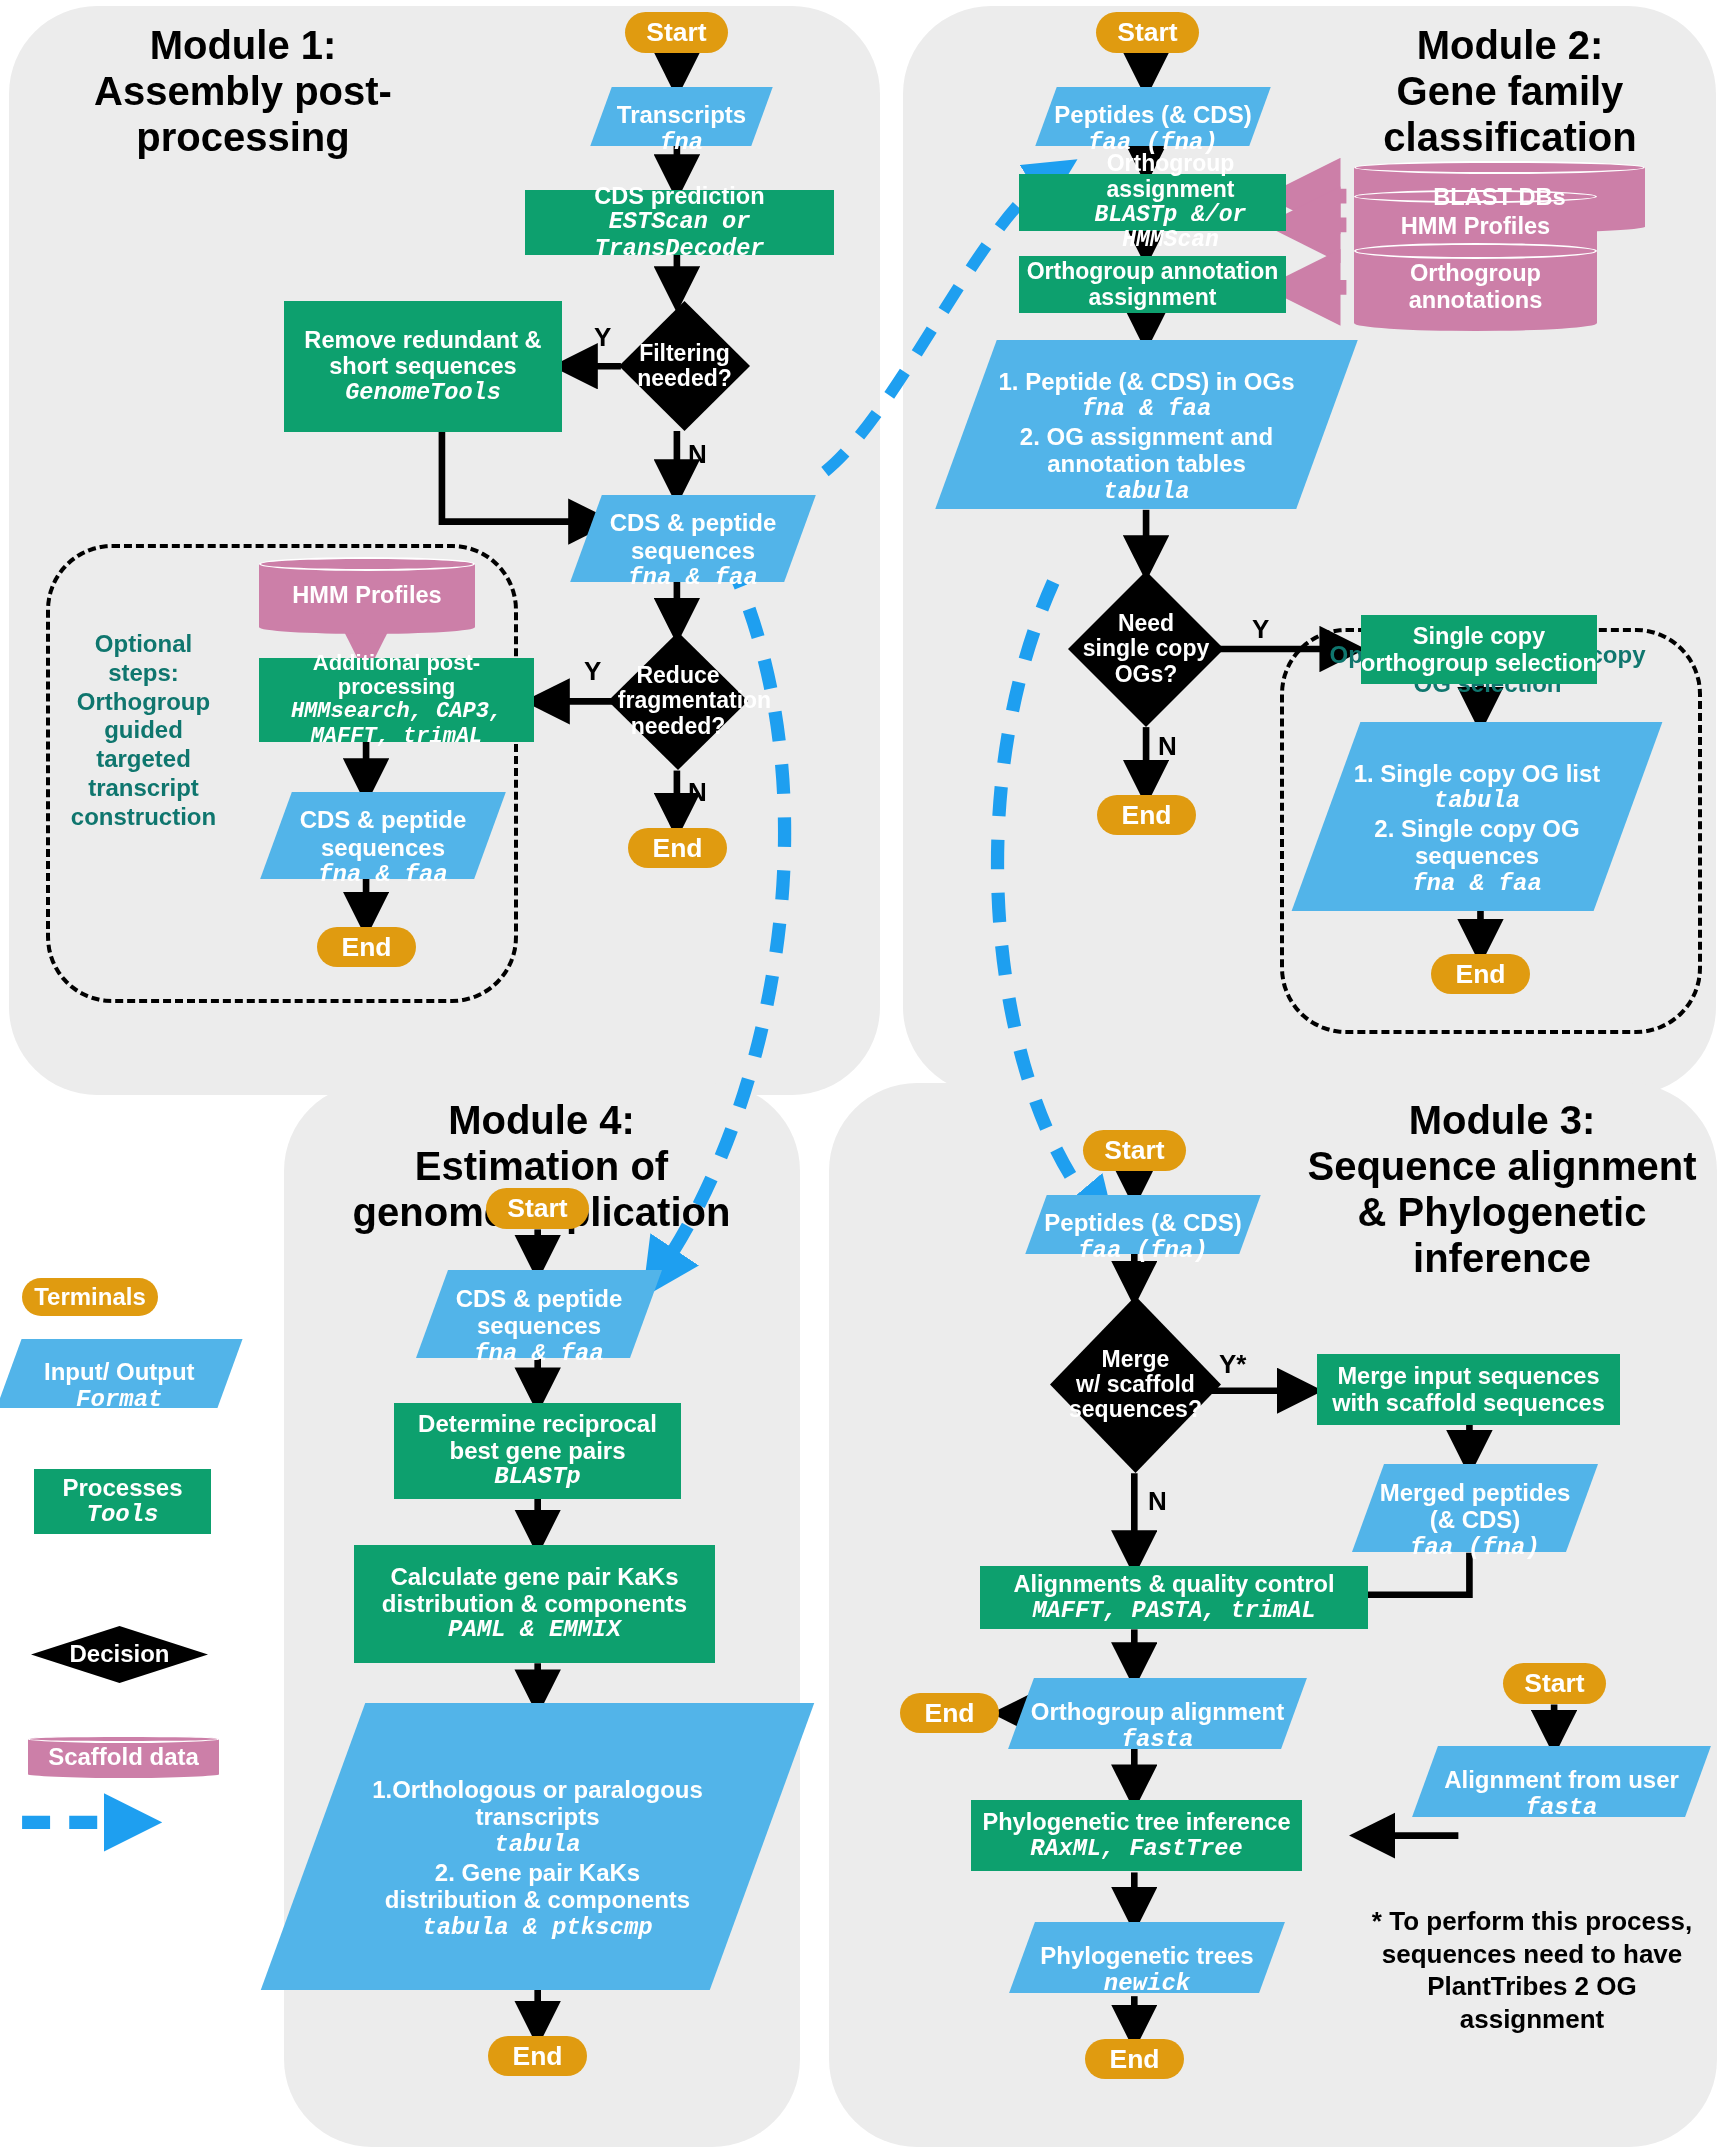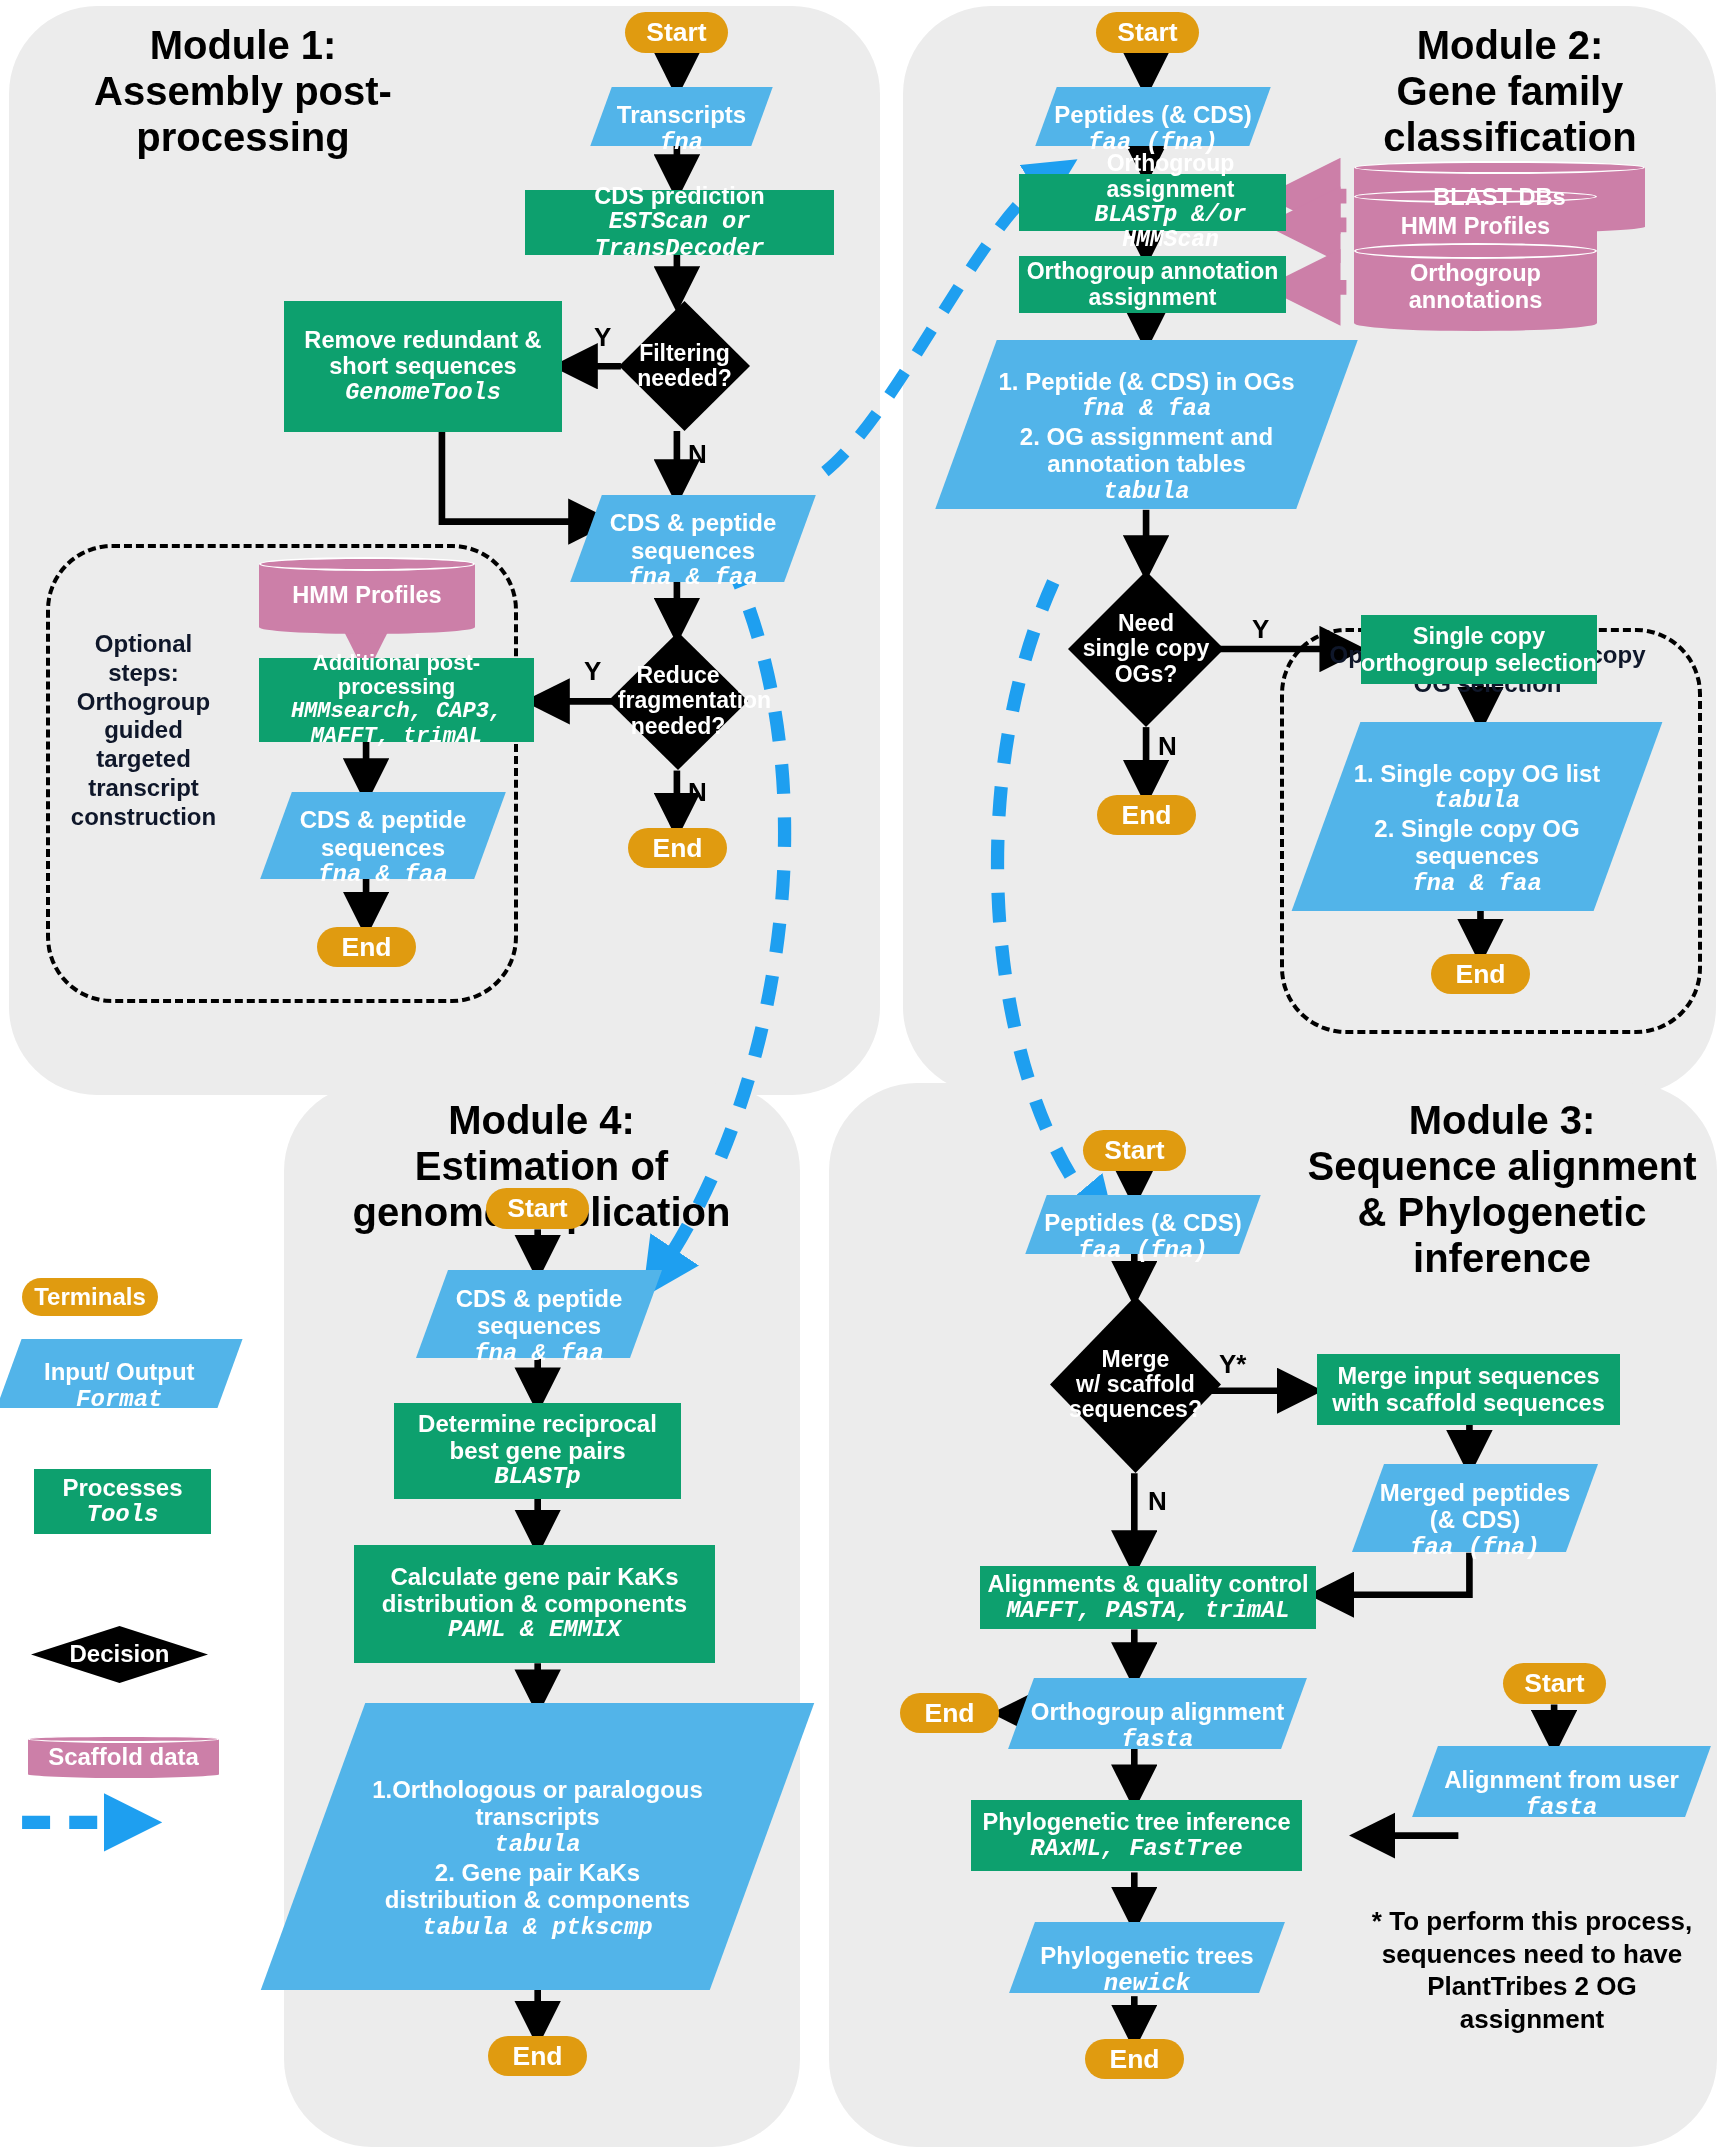--- a/index.html
+++ b/index.html
@@ -17,21 +17,21 @@
   .dec{color:#fff;font-weight:bold;line-height:1.1;}
   .dec .dia{position:absolute;left:0;top:0;width:100%;height:100%;background:#000;clip-path:polygon(50% 0,100% 50%,50% 100%,0 50%);z-index:0;}
   .dec .txt{position:relative;z-index:1;width:86%;}
   .db{position:absolute;color:#fff;font-weight:bold;display:flex;align-items:center;justify-content:center;text-align:center;}
   .db .body{position:absolute;left:0;top:9%;width:100%;height:82%;background:#cc7fa8;z-index:0;}
   .db .top{position:absolute;left:0;top:0;width:100%;height:18%;background:#cc7fa8;border-radius:50%;border:2.2px solid #ffffff;box-sizing:border-box;z-index:1;}
   .db .bot{position:absolute;left:0;bottom:0;width:100%;height:18%;background:#cc7fa8;border-radius:50%;z-index:0;}
   .db .txt{position:relative;z-index:2;width:94%;}
   .ital{font-style:italic;font-family:Liberation Mono, monospace;}
   .lbl{position:absolute;font-weight:bold;color:#000;}
-  .optlabel{position:absolute;font-weight:bold;color:#0f172a;text-align:center;line-height:1.2;}
+  .optlabel{position:absolute;font-weight:bold;color:#0f766e;text-align:center;line-height:1.2;}
   .note{position:absolute;font-weight:bold;color:#000;text-align:center;line-height:1.25;}
   svg.overlay{position:absolute;left:0;top:0;width:1725px;height:2151px;pointer-events:none;}
   .legend-item{position:absolute;display:flex;align-items:center;justify-content:center;text-align:center;color:#fff;font-weight:bold;}
 </style>
 </head>
 <body>
 
 <div id="canvas">
 
   <div class="panel" style="left:8.8px;top:5.9px;width:871px;height:1089px;"></div>
@@ -453,21 +453,21 @@
 
   <div class="node io" style="left:1368px;top:1464px;width:214px;height:88px;font-size:24px;">
     <div class="skew"></div>
     <div class="txt">
       <div>Merged peptides</div>
       <div>(&amp; CDS)</div>
       <div class="ital">faa (fna)</div>
     </div>
   </div>
 
-  <div class="node proc" style="left:980px;top:1566px;width:336px;height:63px;font-size:23.6px;">
+  <div class="node proc" style="left:980px;top:1566px;width:388px;height:63px;font-size:23.6px;">
     <span>Alignments &amp; quality control</span>
     <span class="ital">MAFFT, PASTA, trimAL</span>
   </div>
 
   <div class="node io" style="left:1021px;top:1678px;width:273px;height:71px;font-size:24px;">
     <div class="skew"></div>
     <div class="txt">
       <div>Orthogroup alignment</div>
       <div class="ital">fasta</div>
     </div>

